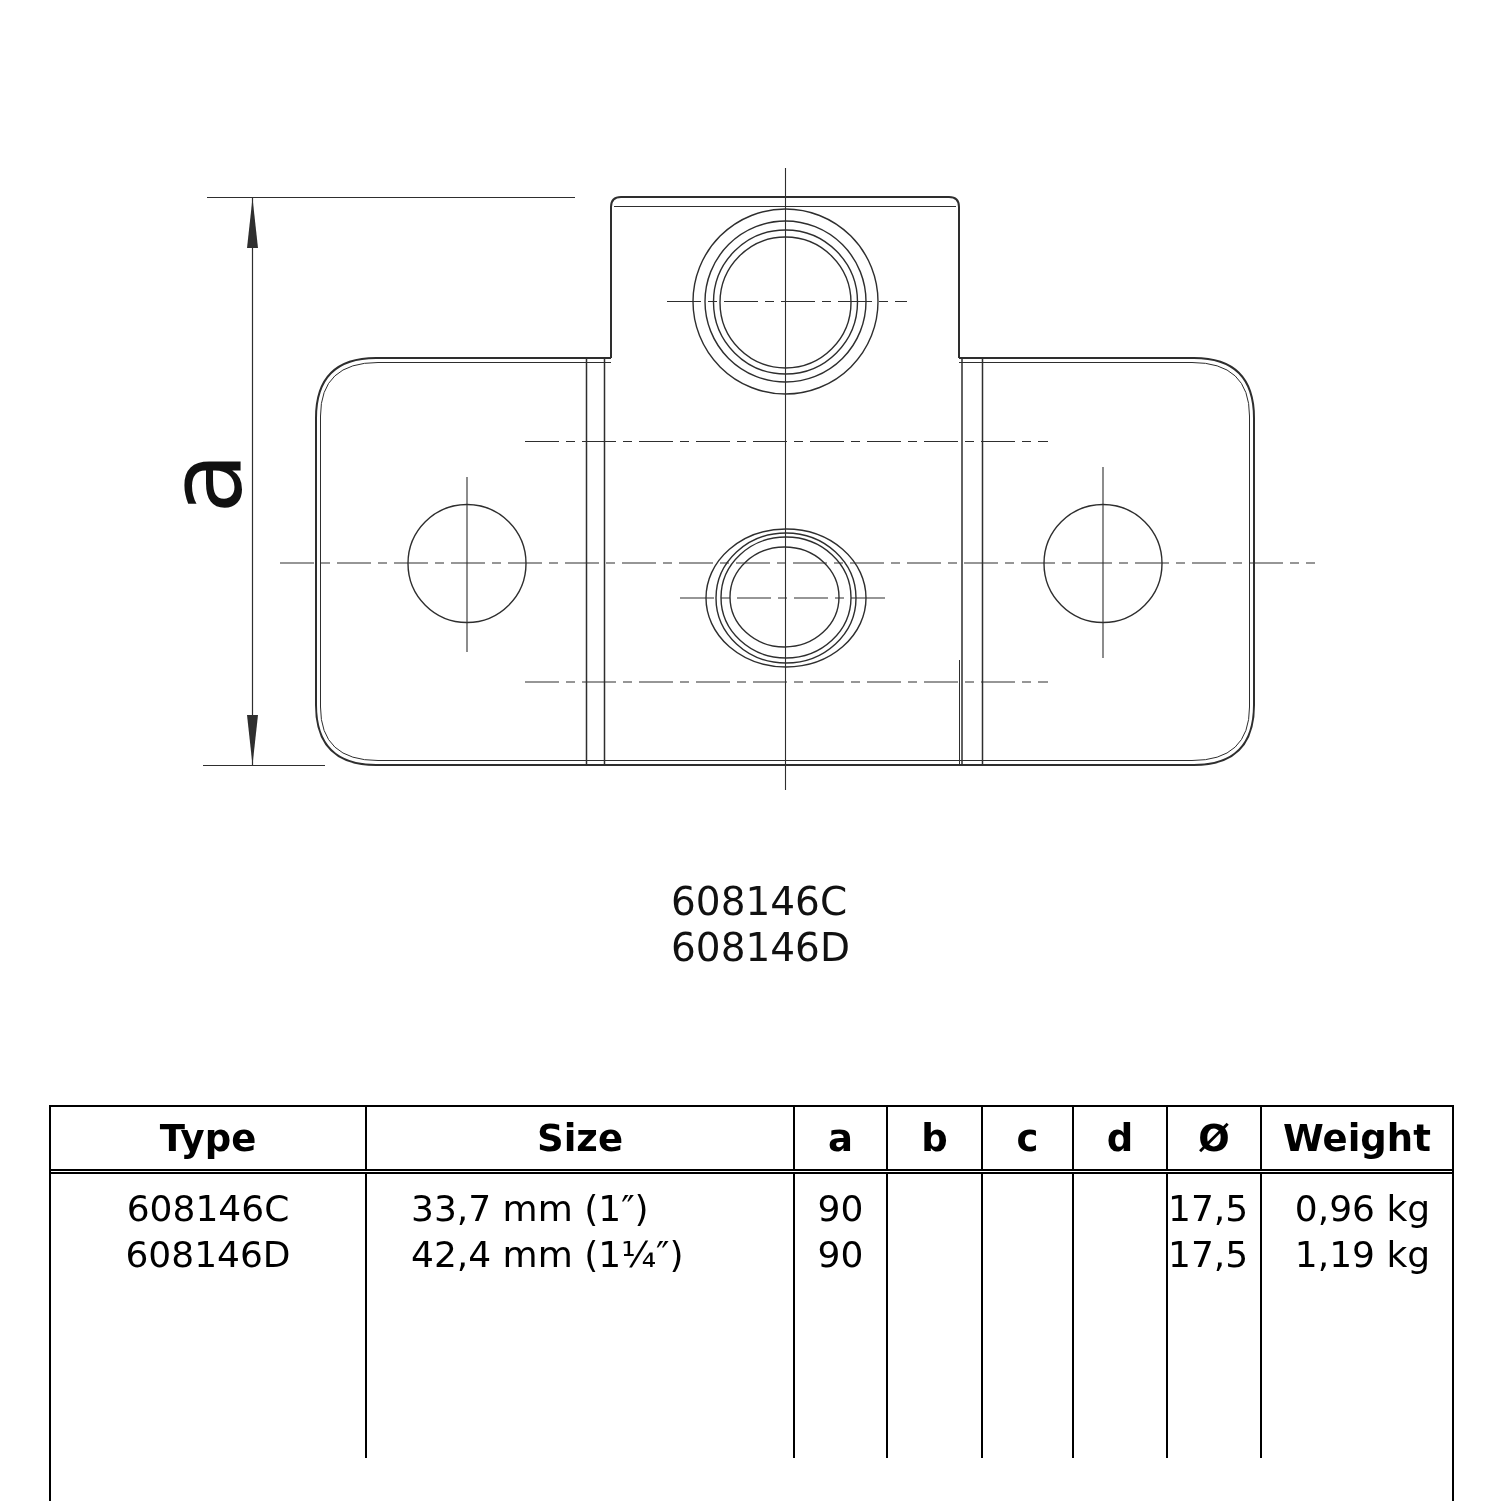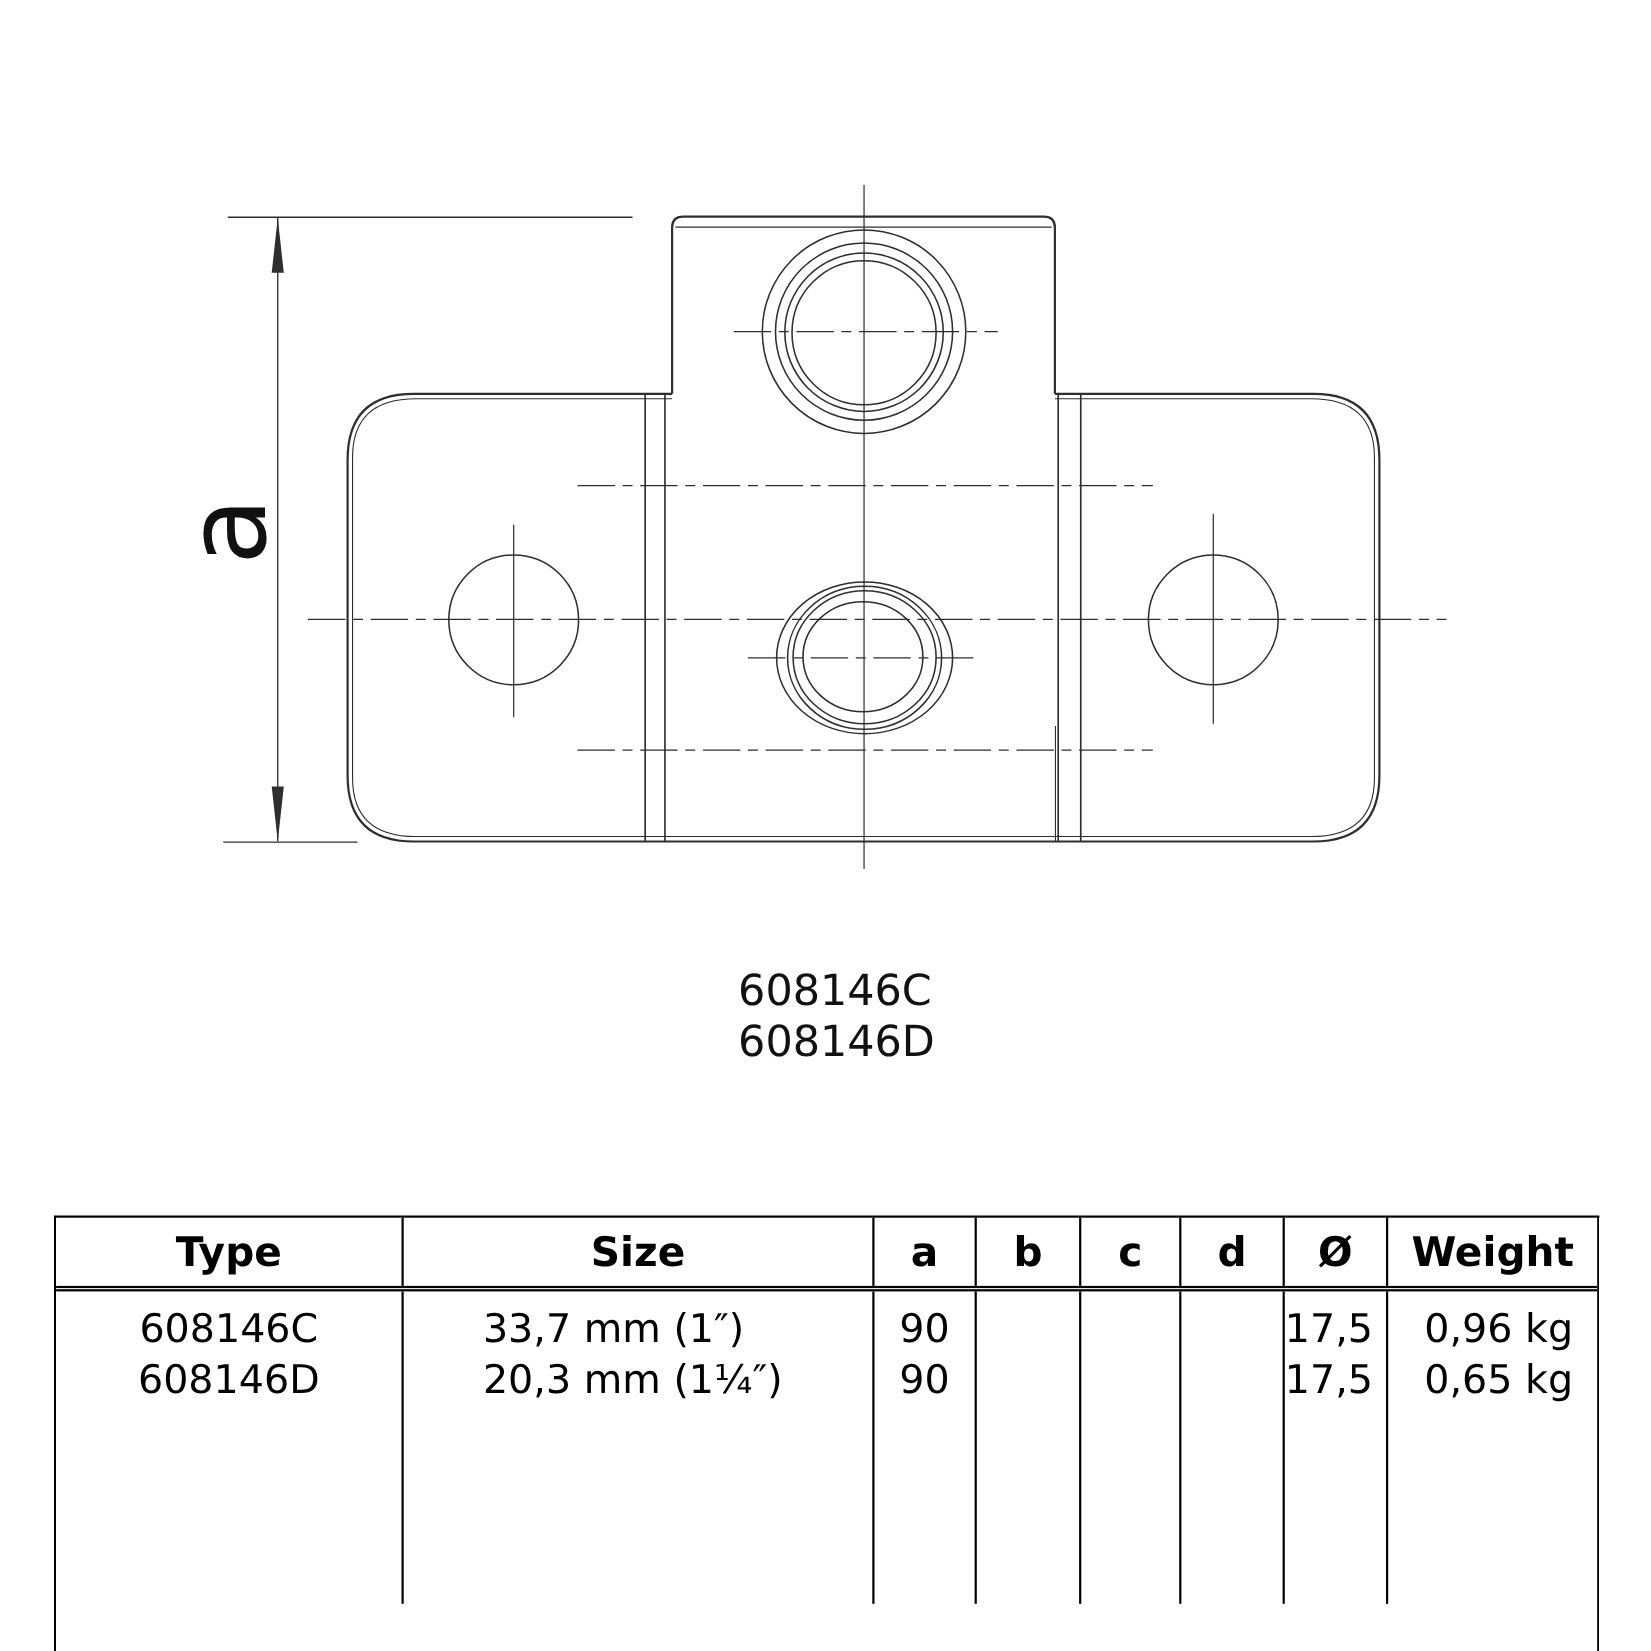--- a/index.html
+++ b/index.html
@@ -28,21 +28,21 @@
   .thead{height:62px;border-bottom:5px double #000;}
   .thead .cell{display:flex;align-items:center;justify-content:center;
                font-weight:bold;font-size:37px;border-right:2px solid #000;}
   .thead .cell:last-child{border-right:none;}
   .tbody{height:284px;}
   .tbody .col{border-right:2px solid #000;padding-top:12px;box-sizing:border-box;
               font-size:36px;line-height:46px;}
   .tbody .col:last-child{border-right:none;padding-left:11px;}
   .col .line{display:block;height:46px;white-space:nowrap;}
   .col.center .line{text-align:center;}
-  .col.left .line{text-align:left;padding-left:44px;margin-left:28px;}
+  .col.left .line{text-align:left;padding-left:44px;}
   .col.right .line{text-align:left;padding-right:6px;}
 </style>
 </head>
 <body>
 
 <div class="drawing">
   <svg width="1501" height="1100" viewBox="0 0 1501 1100">
     <g stroke="#2e2e2e" fill="none">
 
       <path stroke-width="2" d="M 611 358 L 376 358 Q 316 358 316 418 L 316 705 Q 316 765 376 765
@@ -115,21 +115,21 @@
     <div class="cell">Ø</div>
     <div class="cell">Weight</div>
   </div>
   <div class="tbody">
     <div class="col center">
       <span class="line">608146C</span>
       <span class="line">608146D</span>
     </div>
     <div class="col left">
       <span class="line">33,7 mm (1″)</span>
-      <span class="line">20,3 mm (1¼″)</span>
+      <span class="line">42,4 mm (1¼″)</span>
     </div>
     <div class="col center">
       <span class="line">90</span>
       <span class="line">90</span>
     </div>
     <div class="col center">
       <span class="line"></span>
       <span class="line"></span>
     </div>
     <div class="col center">
@@ -139,16 +139,16 @@
     <div class="col center">
       <span class="line"></span>
       <span class="line"></span>
     </div>
     <div class="col right">
       <span class="line">17,5</span>
       <span class="line">17,5</span>
     </div>
     <div class="col center">
       <span class="line">0,96 kg</span>
-      <span class="line">0,65 kg</span>
+      <span class="line">1,19 kg</span>
     </div>
   </div>
 </div>
 
 </body></html>

